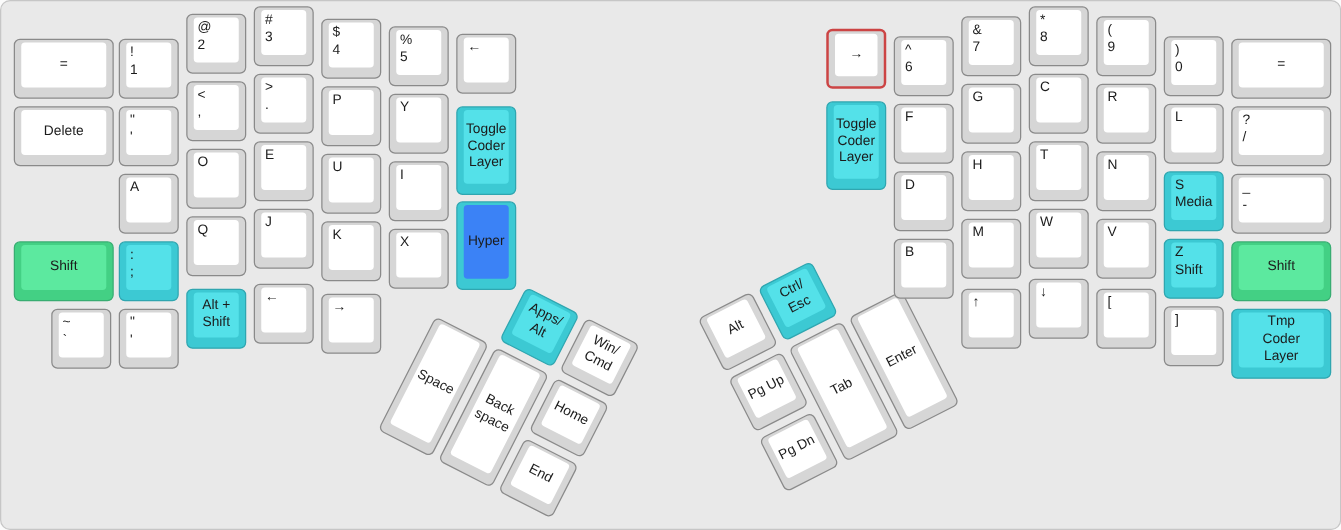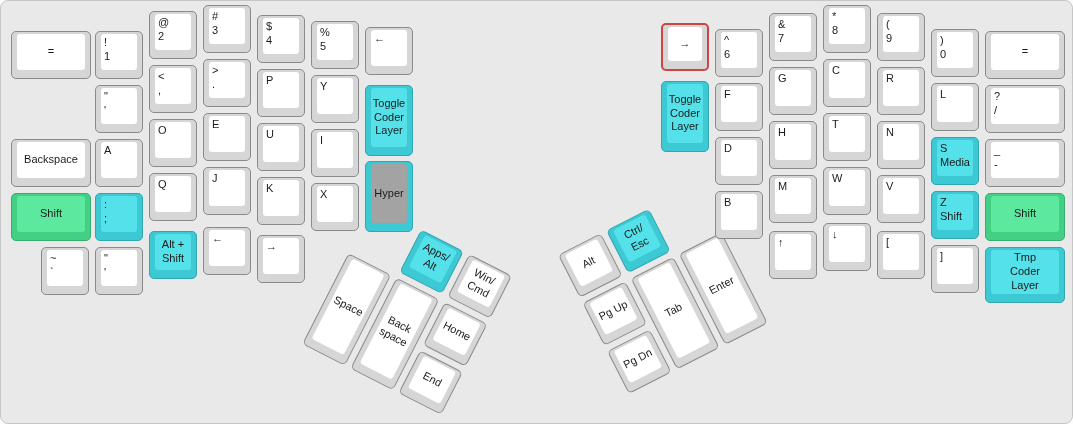--- a/index.html
+++ b/index.html
@@ -99,23 +99,23 @@
           <div class="keytop center" style="background: rgb(255, 255, 255);">
             <div class="label-line">Pg Dn</div>
           </div>
         </div>
       </div>
       <div class="key" style="left: 10px; top: 30px; width: 80px; height: 48px; background: rgb(214, 214, 214); border-color: rgb(138, 138, 138);">
         <div class="keytop center" style="background: rgb(255, 255, 255);">
           <div class="label-line">=</div>
         </div>
       </div>
-      <div class="key" style="left: 10px; top: 138px; width: 80px; height: 48px; background: rgb(214, 214, 214); border-color: rgb(138, 138, 138);">
+      <div class="key" style="left: 10px; top: 84px; width: 80px; height: 48px; background: rgb(214, 214, 214); border-color: rgb(138, 138, 138);">
         <div class="keytop center" style="background: rgb(255, 255, 255);">
-          <div class="label-line">Backspace</div>
+          <div class="label-line">Delete</div>
         </div>
       </div>
       <div class="key" style="left: 10px; top: 192px; width: 80px; height: 48px; background: rgb(67, 208, 132); border-color: rgb(56, 173, 114);">
         <div class="keytop center" style="background: rgb(92, 233, 159);">
           <div class="label-line">Shift</div>
         </div>
       </div>
       <div class="key" style="left: 94px; top: 30px; width: 48px; height: 48px; background: rgb(214, 214, 214); border-color: rgb(138, 138, 138);">
         <div class="keytop" style="background: rgb(255, 255, 255);">
           <div class="label-line">!</div>
@@ -259,21 +259,21 @@
         </div>
       </div>
       <div class="key" style="left: 364px; top: 84px; width: 48px; height: 71px; background: rgb(60, 201, 211); border-color: rgb(47, 166, 176);">
         <div class="keytop center" style="background: rgb(84, 225, 233);">
           <div class="label-line">Toggle</div>
           <div class="label-line">Coder</div>
           <div class="label-line">Layer</div>
         </div>
       </div>
       <div class="key" style="left: 364px; top: 160px; width: 48px; height: 71px; background: rgb(60, 201, 211); border-color: rgb(47, 166, 176);">
-        <div class="keytop center" style="background: #a3a3a3;">
+        <div class="keytop center" style="background: #3b82f6;">
           <div class="label-line">Hyper</div>
         </div>
       </div>
       <div class="key selected" style="left: 660px; top: 22px; width: 48px; height: 48px; background: rgb(214, 214, 214); border-color: rgb(204, 68, 68);">
         <div class="keytop center" style="background: rgb(255, 255, 255);">
           <div class="label-line">→</div>
         </div>
       </div>
       <div class="key" style="left: 660px; top: 80px; width: 48px; height: 71px; background: rgb(60, 201, 211); border-color: rgb(47, 166, 176);">
         <div class="keytop center" style="background: rgb(84, 225, 233);">

